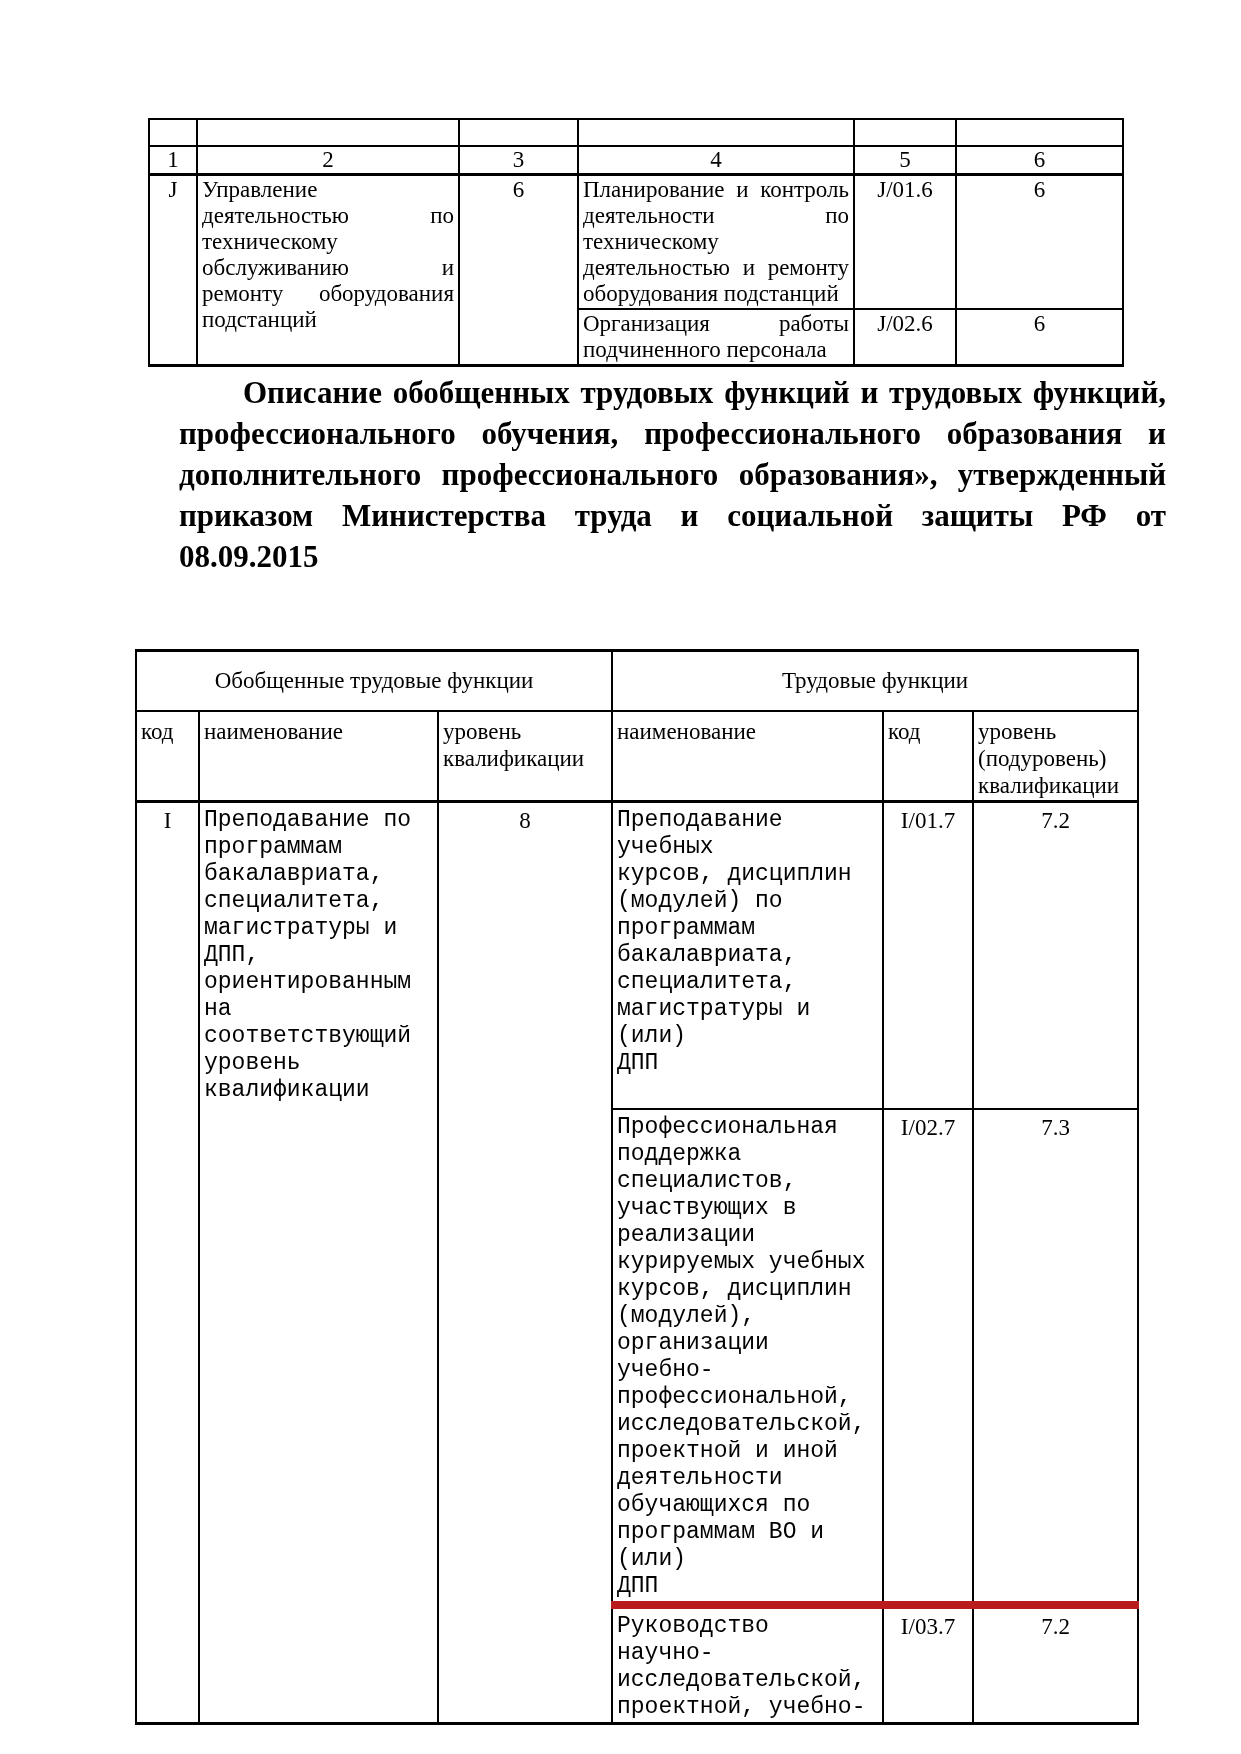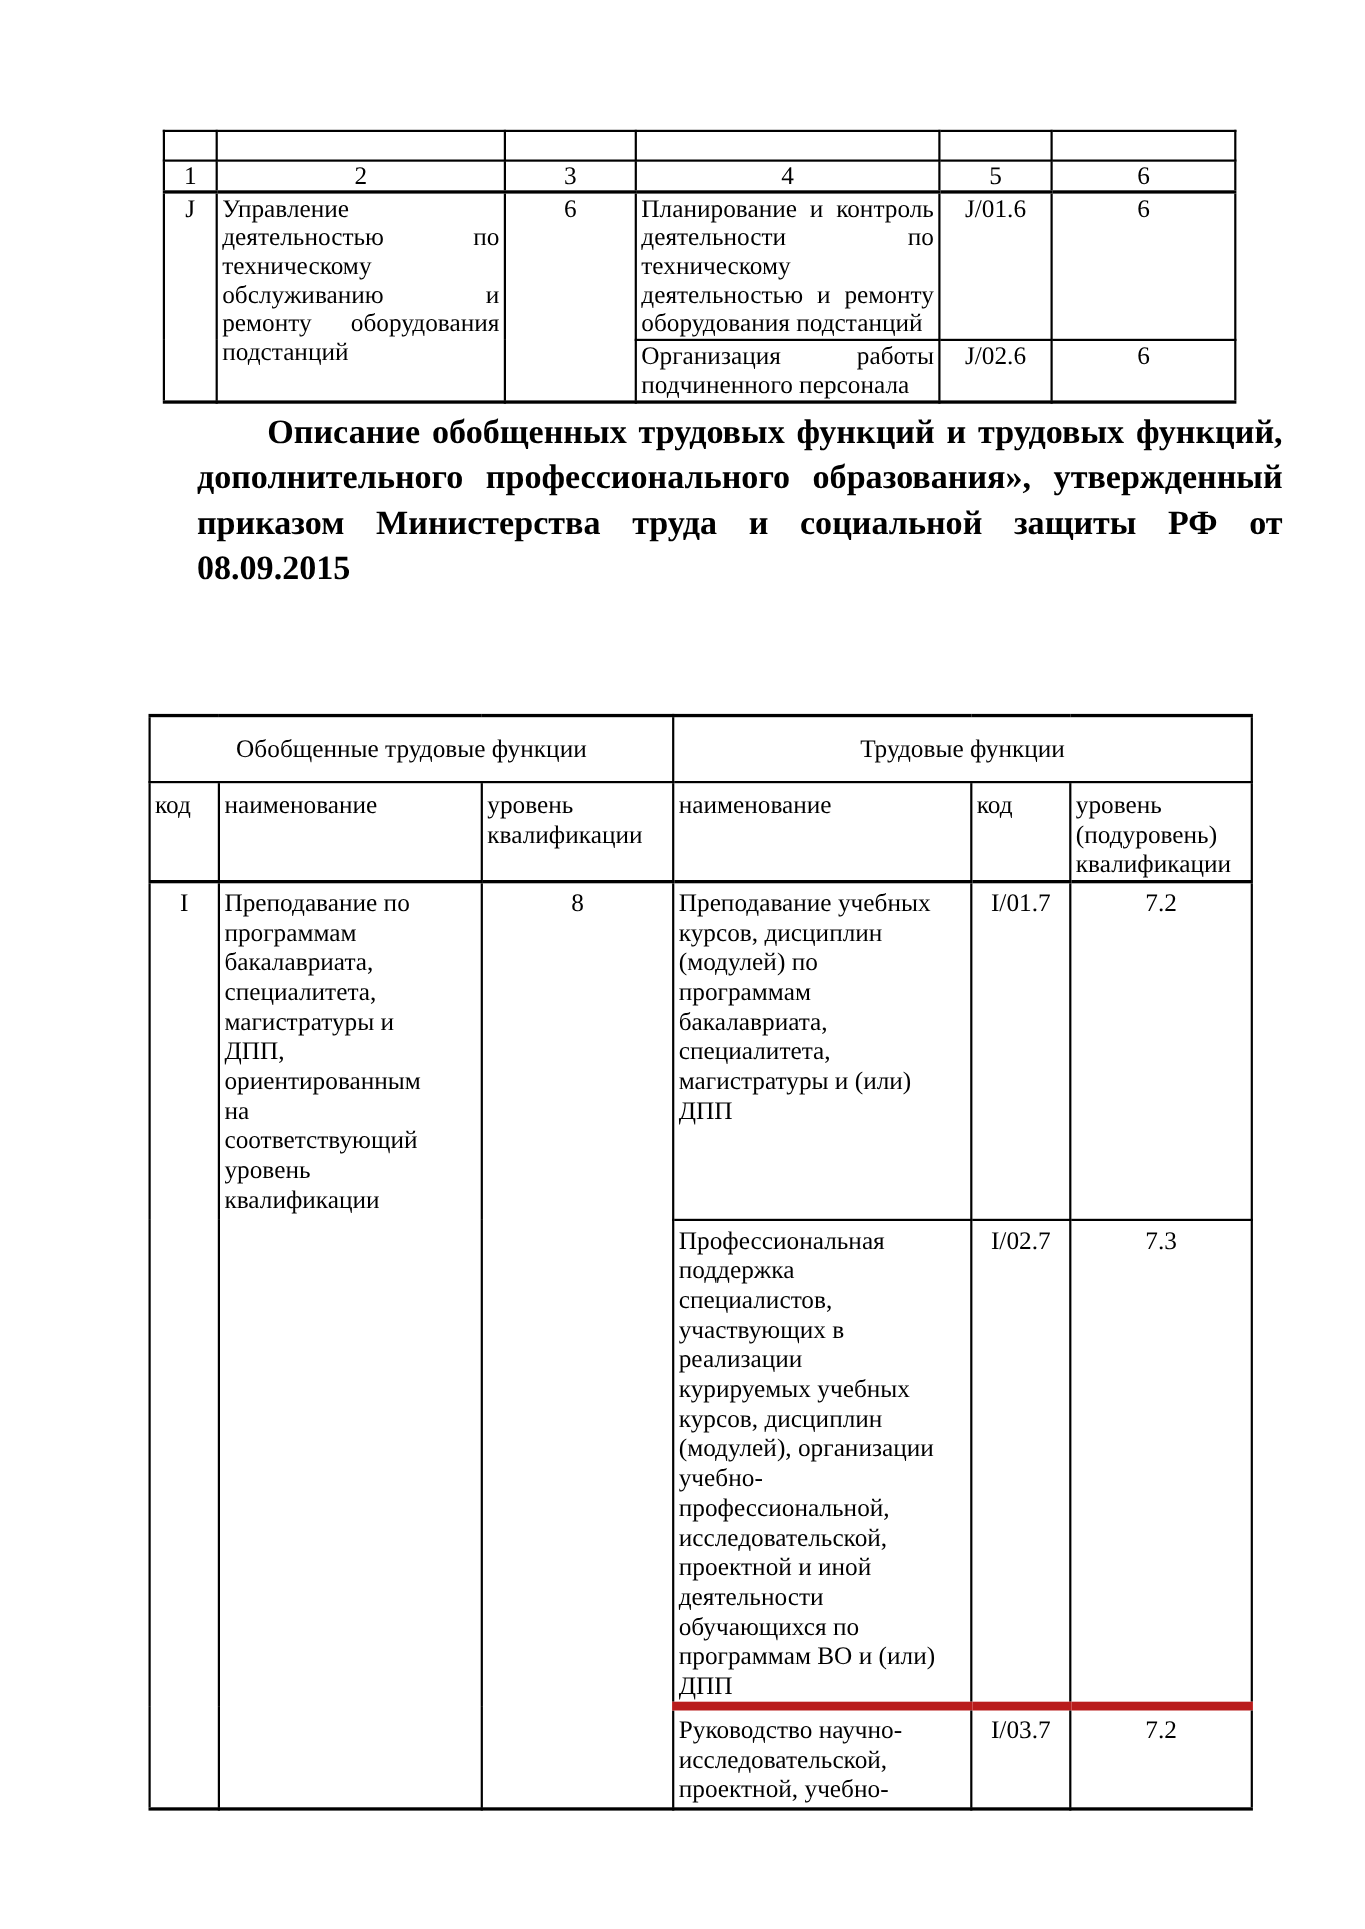--- a/index.html
+++ b/index.html
@@ -33,21 +33,21 @@
     font-weight:bold;font-size:31px;line-height:41px;margin-left:44px;
   }
   .para .jl{height:41px;}
   .para .jl:first-child{text-indent:64px;}
   
   #t2{position:absolute;left:135px;top:649px;width:1002px;border:2px solid #000;border-top:3px solid #000;border-bottom:3px solid #000;}
   #t2 td{line-height:27px;}
   #t2 .ghead{text-align:center;vertical-align:middle;padding:4px 2px;}
   #t2 .chead{text-align:left;white-space:pre-line;padding-top:6px;}
   #t2 tr.cheadrow td{border-bottom:3px solid #000;}
-  #t2 .name{white-space:pre-line;padding-right:4px;padding-top:4px;}
+  #t2 .name{white-space:pre-line;padding-right:4px;padding-top:4px;font-family:Liberation Mono, monospace;}
   #t2 .cc{text-align:center;padding-top:4px;}
   #t2 tr.boldtop td{border-top:8px solid #b91c1c;}
   
   .jl{text-align:justify;}
   .jl:not(:last-child)::after{content:"";display:inline-block;width:100%;height:0;vertical-align:top;}
 </style>
 </head>
 <body>
 
 <div class="page">
@@ -105,20 +105,21 @@
             <div class="jl">подчиненного персонала</div>
           </td>
       <td class="cc">J/02.6</td>
       <td class="cc">6</td>
     </tr>
   </tbody>
     </table>
 
   <div class="para">
       <div class="jl">Описание обобщенных трудовых функций и трудовых функций,</div>
+      <div class="jl">профессионального обучения, профессионального образования и</div>
       <div class="jl">дополнительного профессионального образования», утвержденный</div>
       <div class="jl">приказом Министерства труда и социальной защиты РФ от 08.09.2015</div>
     </div>
 
   <table id="t2">
     <colgroup>
       <col style="width:63px">
         <col style="width:239px">
         <col style="width:174px">
       <col style="width:271px">

